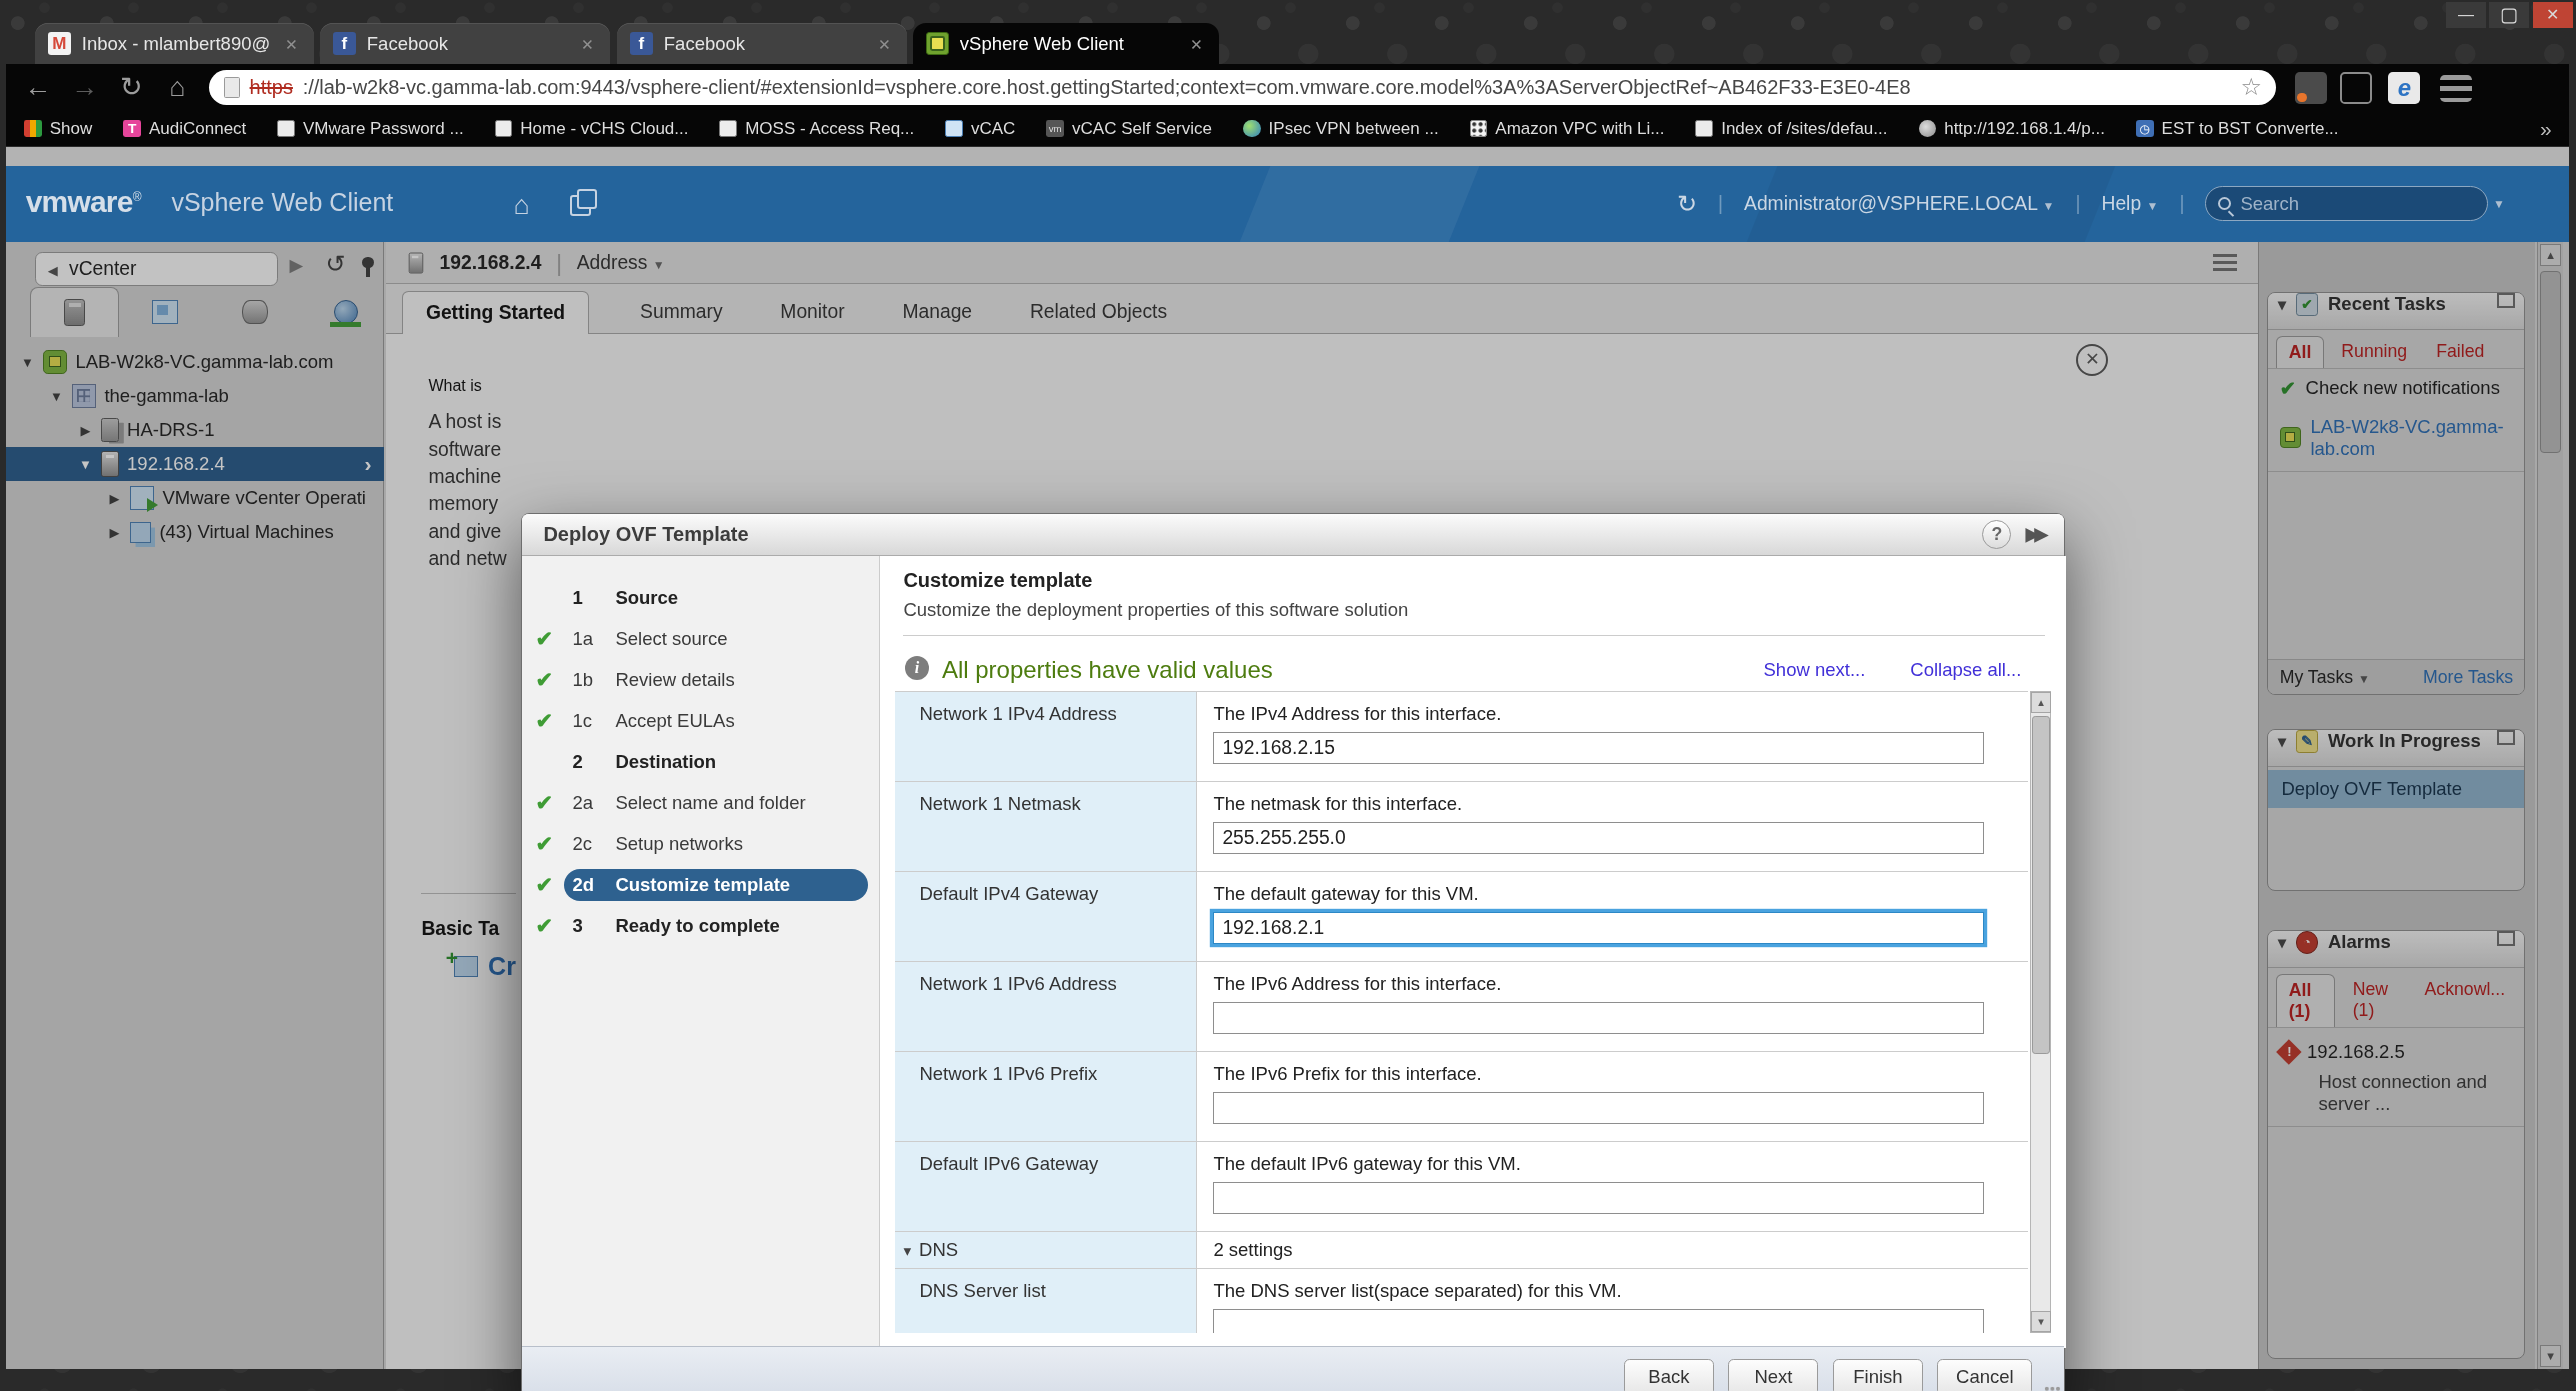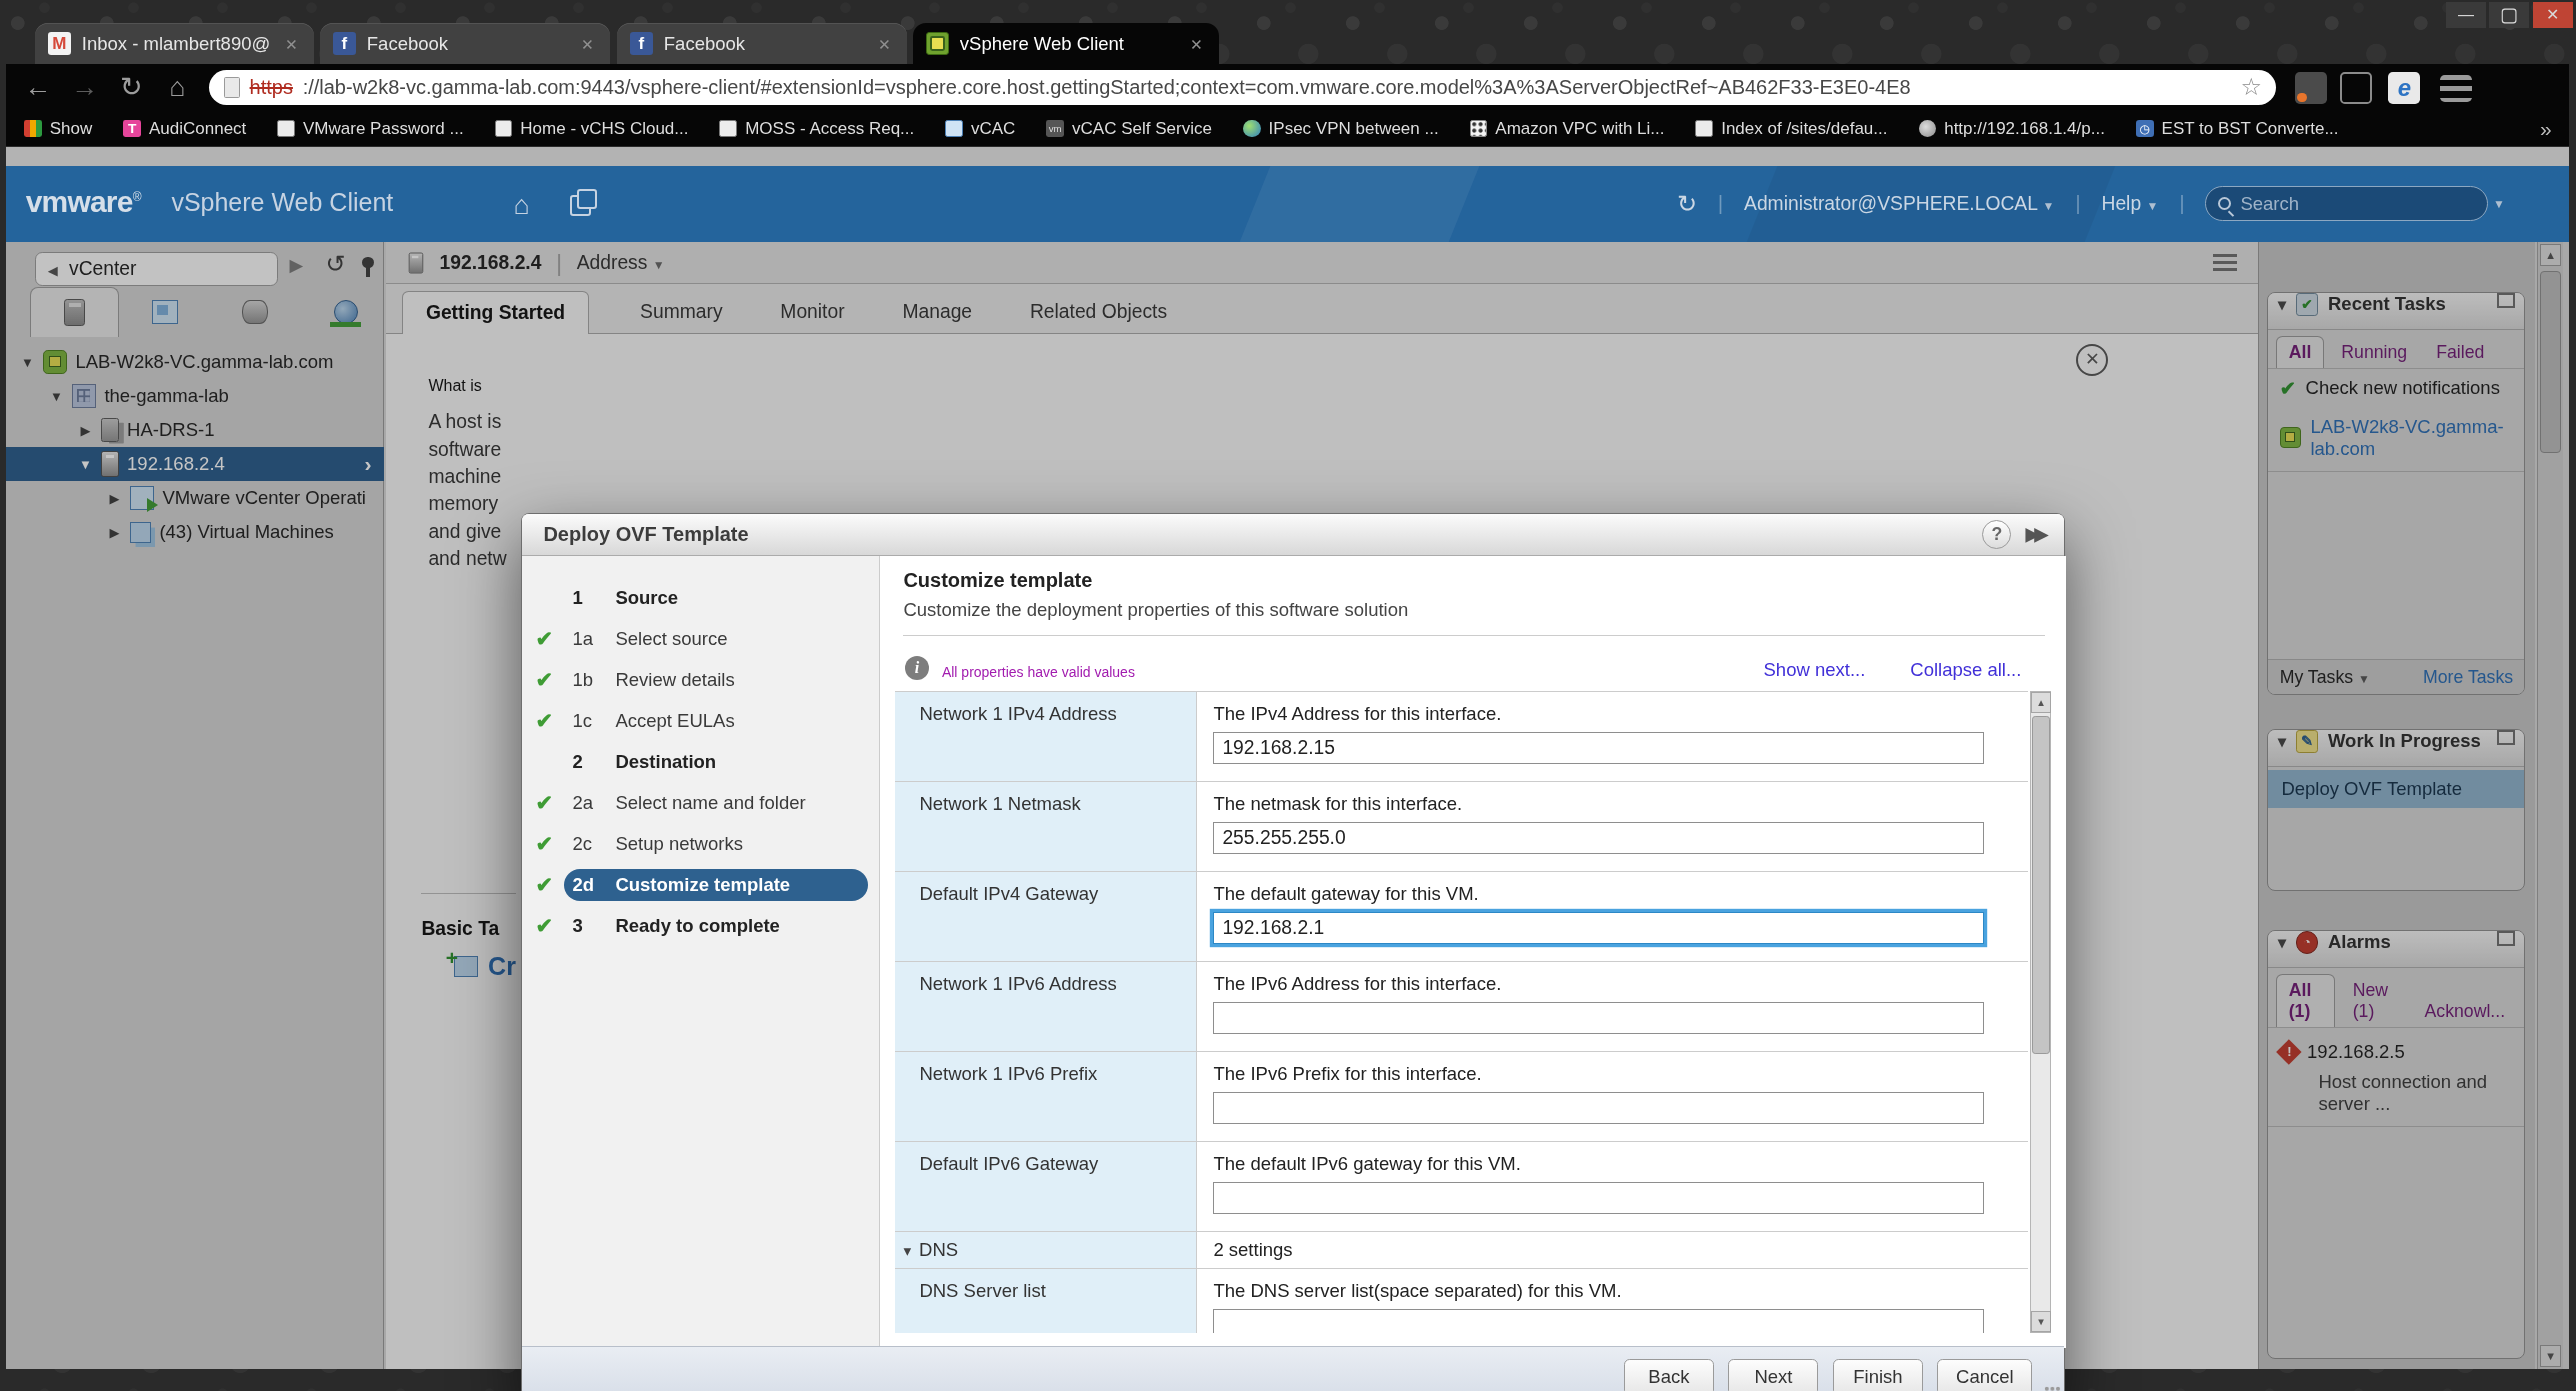--- a/index.html
+++ b/index.html
@@ -143,21 +143,21 @@
 
 #rightcol{position:absolute;left:2252px;top:0;width:277px;height:1127px;background:#c6c6c6;border-left:1.6px solid #9a9a9a}
 .panel{position:absolute;left:8px;width:258px;background:#d7d7d7;border:1.6px solid #8f8f8f;border-radius:8px;overflow:hidden}
 .phead{height:37px;background:linear-gradient(#f4f4f4,#d8d8d8);border-bottom:1.6px solid #aeaeae;display:flex;align-items:flex-start;padding:0 9.7px;gap:9.7px;font-size:18.5px;font-weight:bold;color:#2e2e2e}
 .pcar::before{content:"▾";color:#444;font-size:16px}
 .popout{margin-left:auto;width:17.7px;height:14.5px;border:2.4px solid #6f6f6f}
 .pi{width:22.5px;height:22.5px;flex:none;position:relative;border-radius:3.2px}
 .pi-tasks{background:#cdd9e2;border:1.6px solid #6c8699;color:#2c8f2c;font-size:13.7px;display:flex;align-items:center;justify-content:center}.pi-tasks::before{content:"✔"}
 .pi-wip{background:#efe08a;border:1.6px solid #b5a23a;color:#2a5d8d;font-size:14.5px;display:flex;align-items:center;justify-content:center}.pi-wip::before{content:"✎"}
 .pi-alarm{background:#c0392b;border:1.6px solid #7e241b;border-radius:50%;color:#fff;font-size:12px;display:flex;align-items:center;justify-content:center}.pi-alarm::before{content:"◔"}
-.ptabs{display:flex;align-items:flex-end;gap:6.4px;padding:6.4px 8px 0 8px;font-size:17.7px;color:#701a75;border-bottom:1.6px solid #b5b5b5}
+.ptabs{display:flex;gap:6.4px;padding:6.4px 8px 0 8px;font-size:17.7px;color:#b91c1c;border-bottom:1.6px solid #b5b5b5}
 .ptab{padding:4.8px 11.3px}
 .ptab.active{background:#e3e3e3;border:1.6px solid #999;border-bottom:none;border-radius:6.4px 6.4px 0 0;font-weight:bold}
 .pitem{display:flex;align-items:center;gap:9.7px;padding:8px 11.3px;font-size:18.5px;color:#1d1d1d}
 .chk-g{color:#2c8f2c;font-weight:bold;font-size:19.3px}.chk-g::before{content:"✔"}
 .mini-vc{width:21px;height:21px;background:#7db53e;border:1.6px solid #4c7f1e;border-radius:4px;position:relative;flex:none}
 .mini-vc::before{content:"";position:absolute;left:4px;top:4px;width:8px;height:8px;background:#e8df52;border:1.6px solid #39621b}
 .linkblue{color:#2a6db5}
 .psep{border-top:1.6px solid #b5b5b5;margin:3.2px 0 0 0}
 .pfoot{position:absolute;left:0;bottom:0;width:100%;height:35px;background:#cbcbcb;border-top:1.6px solid #aeaeae;display:flex;align-items:center;padding:0 11.3px;font-size:17.7px;color:#222}
 .pfoot .right{margin-left:auto}
@@ -183,21 +183,21 @@
 .step.done .scheck::before{content:"✔"}
 .sbody{flex:1;display:flex;align-items:center;height:32px;border-radius:16px;padding:0 8px}
 .snum{width:43px;flex:none}
 .step.group .snum,.step.group .slbl{font-weight:bold;color:#222}
 .step.selected .sbody{background:#2e618f}
 .step.selected .snum,.step.selected .slbl{color:#fff;font-weight:bold}
 #dlgcontent{position:absolute;left:360px;top:42px;width:1184px;height:792px;background:#fff}
 .dheading{position:absolute;left:21px;top:13px;font-size:20px;font-weight:bold;color:#222}
 .dsub{position:absolute;left:21px;top:43px;font-size:18.5px;color:#444}
 .dhr{position:absolute;left:21px;top:79px;right:21px;border-top:1.6px solid #ccc}
-.inforow{position:absolute;left:22.5px;top:100px;display:flex;align-items:flex-end;gap:13px;font-size:14px;color:#a21caf}
+.inforow{position:absolute;left:22.5px;top:100px;display:flex;align-items:flex-start;gap:13px;font-size:24px;color:#4d7c0f}
 .infoic{width:24px;height:24px;border-radius:50%;background:#7d7d7d;color:#fff;font-size:16px;font-weight:bold;display:flex;align-items:center;justify-content:center;font-family:"Liberation Serif",serif;font-style:italic}
 .infoic::before{content:"i"}
 .dlinks{position:absolute;right:45px;top:103px;display:flex;gap:45px;font-size:18.5px;color:#4130d8}
 #fgrid{position:absolute;left:13px;top:135px;width:1133px;height:642px;border-top:0.8px solid #ccc;overflow:hidden}
 .frow{position:relative;border-bottom:0.8px solid #ccc;display:flex}
 .frow.tall{height:90px}
 .frow.dnsg{height:37px}
 .frow.dnsl{height:74px}
 .fl{width:302px;flex:none;background:#e0eff8;border-right:0.8px solid #ccc;font-size:18.5px;color:#333;padding:11.3px 6.4px 0 24px}
 .frow.dnsg .fl{display:flex;align-items:center;padding-top:0;gap:8px;padding-left:8px}

